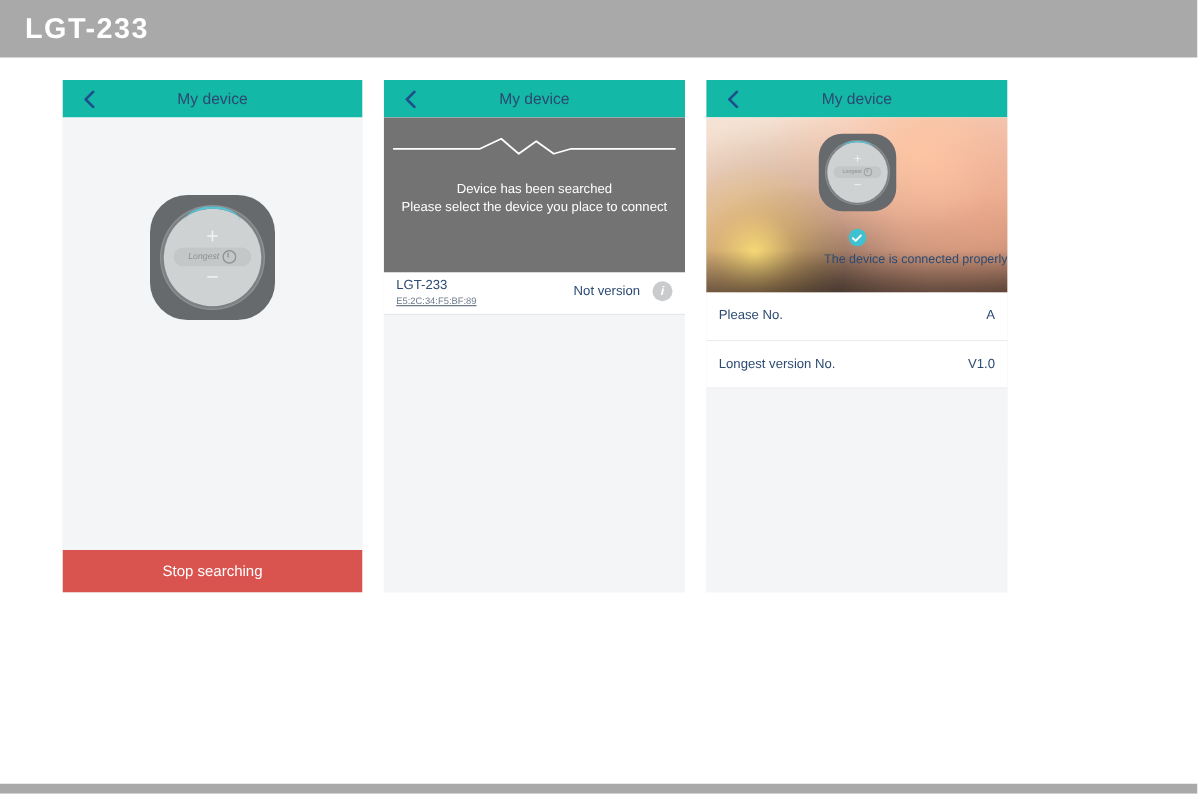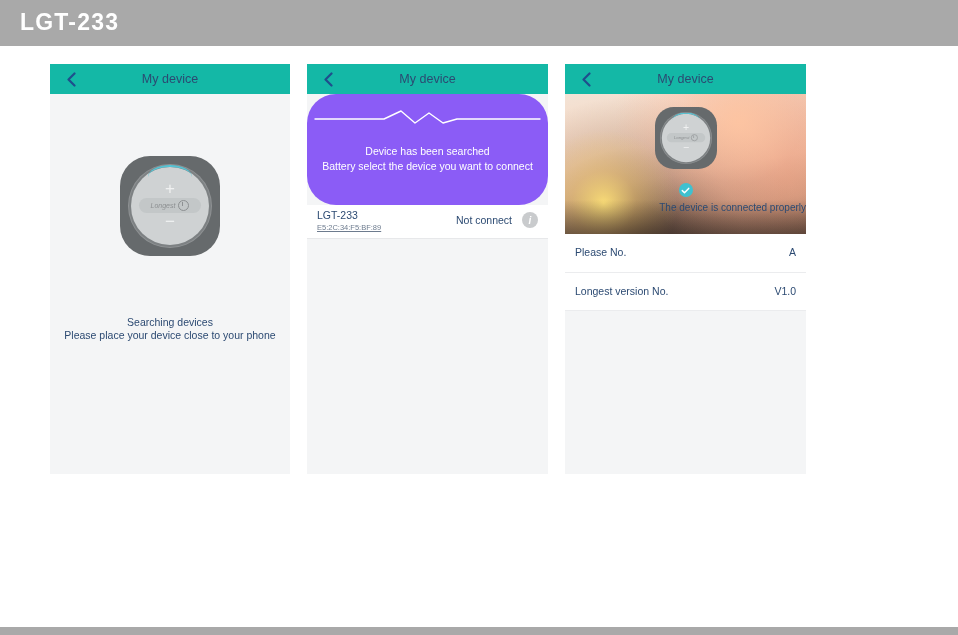--- a/index.html
+++ b/index.html
@@ -113,21 +113,21 @@
   #panel-1 .device-wrap{
     position:absolute;left:50%;top:62px;transform:translateX(-50%);
   }
   #panel-1 .hint{
     position:absolute;left:0;top:222px;width:100%;
     text-align:center;color:#2c4a72;font-size:10.5px;line-height:1.25;
   }
 
   
   .teal-hero{
-    position:relative;height:111px;background:#8b5cf6;border-radius:29px;
+    position:relative;height:124px;background:#737373;
   }
   .teal-hero .wave{position:absolute;left:0;top:14px;width:100%;}
   .teal-hero .hero-text{
     position:absolute;left:0;top:50px;width:100%;
     text-align:center;color:#ffffff;font-size:10.5px;line-height:1.4;
     padding:0 14px;box-sizing:border-box;
   }
   .dev-row{
     position:relative;height:33px;background:#ffffff;
     border-bottom:1px solid #e7e8ea;
@@ -215,27 +215,24 @@
         <div class="arc"></div>
         <div class="plus">+</div>
         <div class="pill">
           <span class="ptext">Longest</span>
           <span class="pwr"></span>
         </div>
         <div class="minus">−</div>
       </div>
     </div>
 
-    <div class="hint">
-      <div>Searching devices</div>
-      <div>Please place your device close to your phone</div>
-    </div>
-
-  </div>
-
+
+  </div>
+
+  <div class="footer-btn btn-red">Stop searching</div>
 </div>
 
 <div class="panel" id="panel-2">
 
   <div class="navbar">
     <div class="back">
       <svg width="9" height="15" viewBox="0 0 9 15">
         <polyline points="7.5,1.5 1.5,7.5 7.5,13.5" fill="none" stroke="#1f4e8c" stroke-width="2.2" stroke-linecap="round" stroke-linejoin="round"></polyline>
       </svg>
     </div>
@@ -243,28 +240,28 @@
   </div>
 
   <div class="body">
 
     <div class="teal-hero">
       <svg class="wave" width="241" height="22" viewBox="0 0 241 22">
         <polyline points="8,11 77,11 94,3 108,15 122,5 136,15 150,11 233,11" fill="none" stroke="#ffffff" stroke-width="1.4" stroke-linecap="round" stroke-linejoin="round"></polyline>
       </svg>
       <div class="hero-text">
         <div>Device has been searched</div>
-        <div>Battery select the device you want to connect</div>
+        <div>Please select the device you place to connect</div>
       </div>
     </div>
 
     <div class="dev-row">
       <div class="dev-name">LGT-233</div>
       <div class="dev-mac">E5:2C:34:F5:BF:89</div>
-      <div class="dev-status">Not connect</div>
+      <div class="dev-status">Not version</div>
       <div class="info-icon">i</div>
     </div>
 
   </div>
 
 </div>
 
 <div class="panel" id="panel-3">
 
   <div class="navbar">

